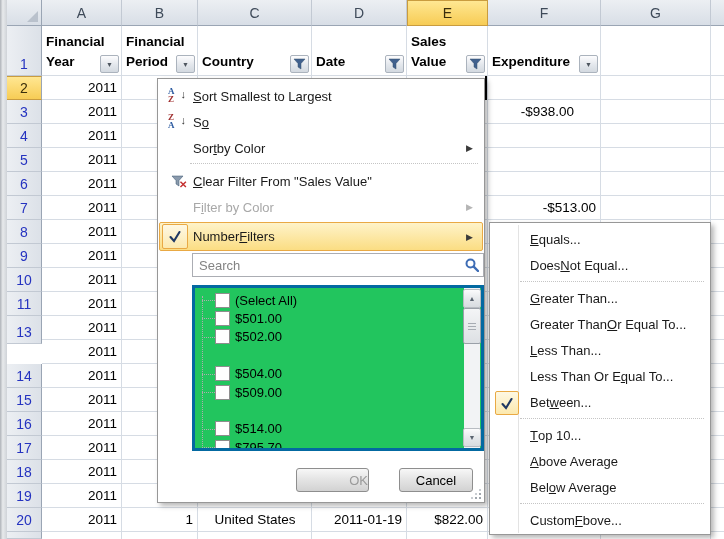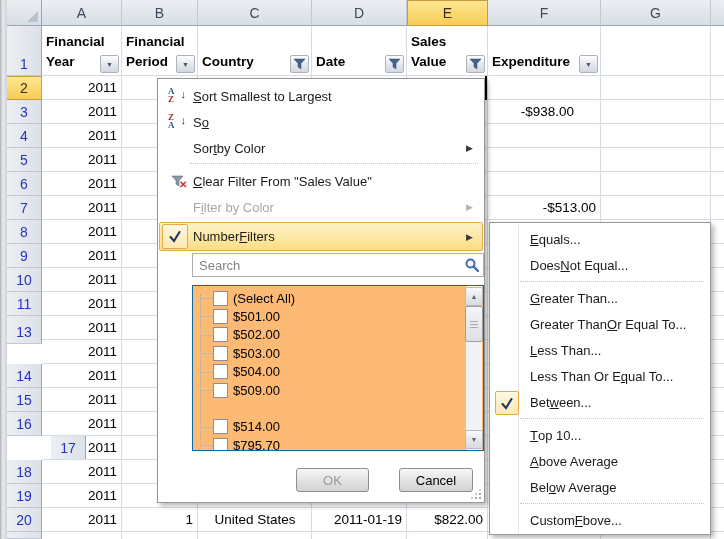--- a/index.html
+++ b/index.html
@@ -47,36 +47,36 @@
   .chkframe{position:absolute;border:1px solid #E9A944;border-radius:2px;
             background:linear-gradient(#FEF8E4,#FCE9AE);display:flex;align-items:center;justify-content:center;}
   .sortglyph{position:relative;width:18px;height:17px;font-family:"Liberation Serif",serif;font-weight:bold;font-size:9px;line-height:1;}
   .sortglyph .l1{position:absolute;left:0;top:-1px;} .sortglyph .l2{position:absolute;left:0;top:7px;}
   .sortglyph .ar{position:absolute;right:0;top:1px;font-size:11px;color:#333;font-family:"Liberation Sans",sans-serif;}
   .blue{color:#2B5AA0;} .red{color:#A03030;}
   .search-wrap{position:absolute;}
   .search-input{width:100%;height:100%;box-sizing:border-box;border:1px solid #ABADB3;
             font-family:"Liberation Sans",sans-serif;font-size:13px;padding:2px 24px 2px 6px;color:#333;outline:none;}
   .search-input::placeholder{color:#838383;}
-  .listbox{border:1px solid #0369a1;background:#fdba74;overflow:hidden;}
+  .listbox{border:3px solid #0369a1;background:#22c55e;overflow:hidden;}
   .lv{position:absolute;left:0;right:17px;height:18px;display:flex;align-items:center;font-size:13px;color:#000;}
   .lv .box{position:absolute;left:20px;width:13px;height:13px;border:1px solid #8E8E8E;background:#fff;}
   .lv .tlabel{position:absolute;left:40px;}
   .tree-h{position:absolute;left:7px;width:13px;border-top:1px dotted #ADADAD;}
   .tree-v{position:absolute;left:7px;width:1px;border-left:1px dotted #ADADAD;}
   .sb{position:absolute;right:1px;width:16px;background:#F2F3F5;}
   .sb-btn{position:absolute;right:0;width:16px;height:17px;border:1px solid #B8BCC2;border-radius:2px;
           background:linear-gradient(#FBFBFC,#E4E7EA 55%,#D8DCE0);display:flex;align-items:center;justify-content:center;
           font-size:7px;color:#5A6470;}
   .sb-thumb{position:absolute;right:0;width:16px;border:1px solid #9AA0A8;border-radius:2px;
           background:linear-gradient(#F4F5F6,#DDE0E4);display:flex;flex-direction:column;align-items:center;justify-content:center;gap:2px;}
   .sb-thumb i{display:block;width:8px;border-top:1px solid #A7ACB3;}
   .btn{border:1px solid #8E8E8E;border-radius:3px;background:linear-gradient(#F7F7F7,#E5E5E5 45%,#D2D2D2);
        font-size:13px;color:#000;display:flex;align-items:center;justify-content:center;}
-  .btn.disabled{color:#9A9A9A;}
+  .btn.disabled{color:#9A9A9A;justify-content:flex-end;}
   .grip{position:absolute;right:2px;bottom:2px;width:10px;height:10px;}
   .grip::before{content:"";position:absolute;right:1px;bottom:1px;width:2px;height:2px;background:#A0A6AD;
        box-shadow:-4px 0 0 #A0A6AD,0 -4px 0 #A0A6AD,-8px 0 0 #C9CDD2,0 -8px 0 #C9CDD2,-4px -4px 0 #C9CDD2;}
   .gutter-line{position:absolute;width:1px;background:#E3E3E3;}
   svg{display:block;}
 </style>
 </head>
 <body>
 
 <div id="stage">
@@ -145,21 +145,21 @@
     </div>
     <div class="abs row-hdr" style="top: 364px; height: 24px;">
       <span>14</span>
     </div>
     <div class="abs row-hdr" style="top: 388px; height: 24px;">
       <span>15</span>
     </div>
     <div class="abs row-hdr" style="top: 412px; height: 24px;">
       <span>16</span>
     </div>
-    <div class="abs row-hdr" style="top: 436px; height: 24px; margin-left: 44px;">
+    <div class="abs row-hdr" style="top: 436px; height: 24px;">
       <span>17</span>
     </div>
     <div class="abs row-hdr" style="top: 460px; height: 24px;">
       <span>18</span>
     </div>
     <div class="abs row-hdr" style="top: 484px; height: 24px;">
       <span>19</span>
     </div>
     <div class="abs row-hdr" style="top: 508px; height: 24px;">
       <span>20</span>
@@ -390,25 +390,20 @@
         <div class="lv" style="top: 21.4px;">
           <div class="tree-h" style="top: 9px;"></div>
           <div class="box"></div>
           <span class="tlabel">$501.00</span>
         </div>
         <div class="lv" style="top: 39.8px;">
           <div class="tree-h" style="top: 9px;"></div>
           <div class="box"></div>
           <span class="tlabel">$502.00</span>
         </div>
-        <div class="lv" style="top: 58.2px;">
-          <div class="tree-h" style="top: 9px;"></div>
-          <div class="box"></div>
-          <span class="tlabel">$503.00</span>
-        </div>
         <div class="lv" style="top: 76.6px;">
           <div class="tree-h" style="top: 9px;"></div>
           <div class="box"></div>
           <span class="tlabel">$504.00</span>
         </div>
         <div class="lv" style="top: 95px;">
           <div class="tree-h" style="top: 9px;"></div>
           <div class="box"></div>
           <span class="tlabel">$509.00</span>
         </div>

